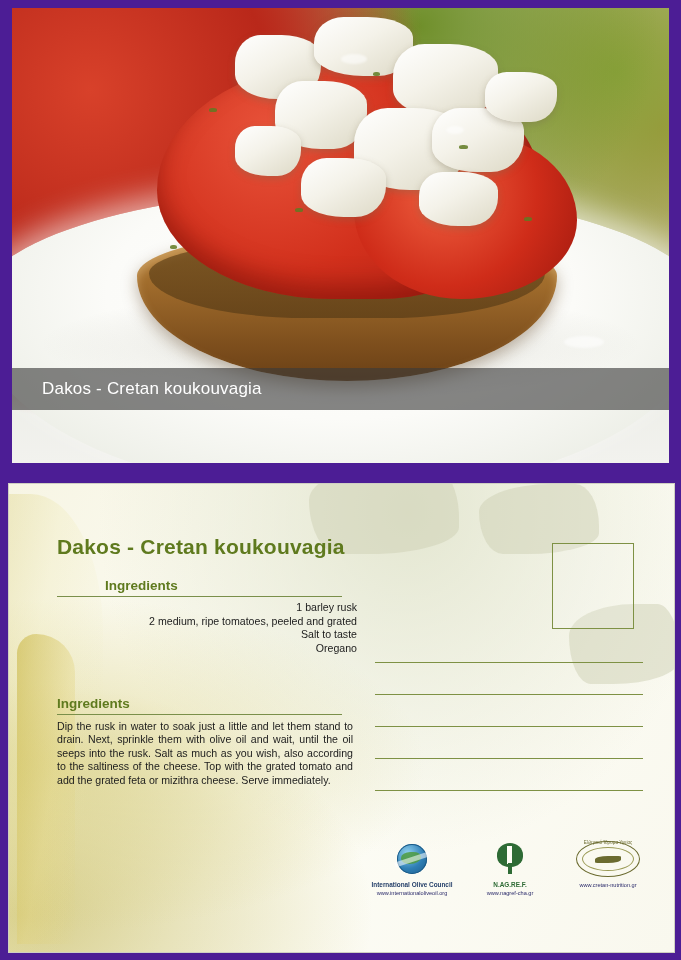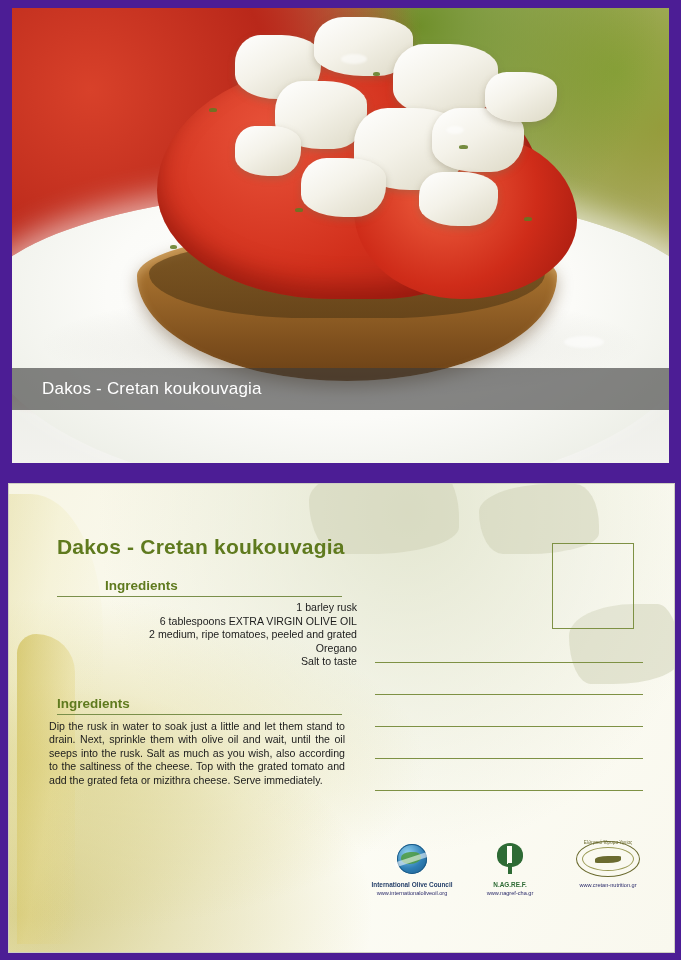--- a/index.html
+++ b/index.html
@@ -234,21 +234,21 @@
     color: #1c1c1c;
     line-height: 13.5px;
     white-space: nowrap;
   }
 
   .preparation-head { left: 48px; top: 212px; }
   .preparation-rule { left: 48px; top: 230px; width: 285px; }
 
   .preparation-body {
     position: absolute;
-    left: 40px;
+    left: 48px;
     top: 236px;
     width: 296px;
     font-size: 10.6px;
     color: #1c1c1c;
     line-height: 13.4px;
     text-align: justify;
   }
 
   
   .stamp-box {
@@ -443,24 +443,23 @@
 
     <div class="recipe-inner">
 
       <div class="recipe-title">Dakos - Cretan koukouvagia</div>
 
       <div class="section-head ingredients-head">Ingredients</div>
       <div class="section-rule ingredients-rule"></div>
 
       <ul class="ingredients-list">
         <li>1 barley rusk</li>
-        <li>6 tablespoons EXTRA VIRGIN OLIVE OIL</li>
         <li>2 medium, ripe tomatoes, peeled and grated</li>
+        <li>Salt to taste</li>
         <li>Oregano</li>
-        <li>Salt to taste</li>
       </ul>
 
       <div class="section-head preparation-head">Ingredients</div>
       <div class="section-rule preparation-rule"></div>
 
       <div class="preparation-body">Dip the rusk in water to soak just a little and let them stand to drain.
 Next, sprinkle them with olive oil and wait, until the oil seeps into the rusk. Salt as much as you wish, also according to the saltiness of the cheese. Top with the grated tomato and add the grated feta or mizithra cheese. Serve immediately.</div>
 
       <div class="stamp-box"></div>
 

